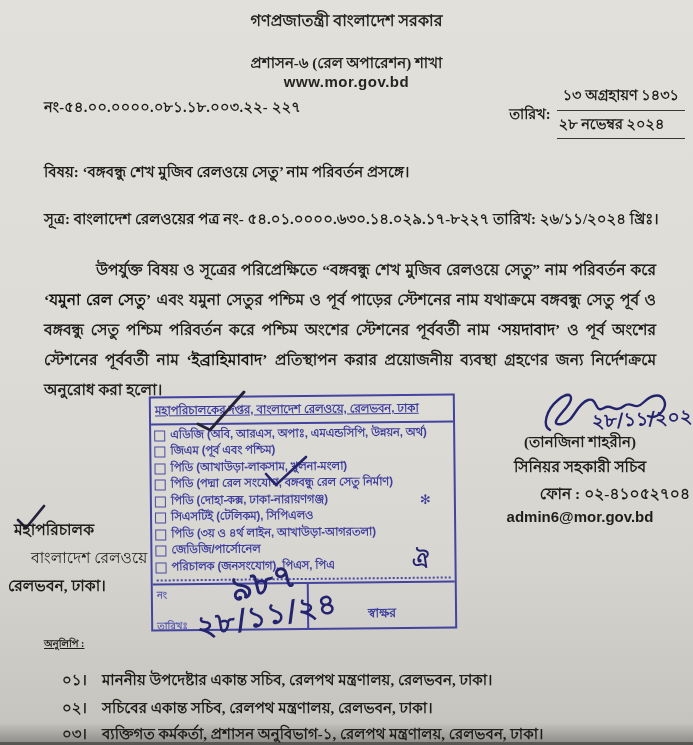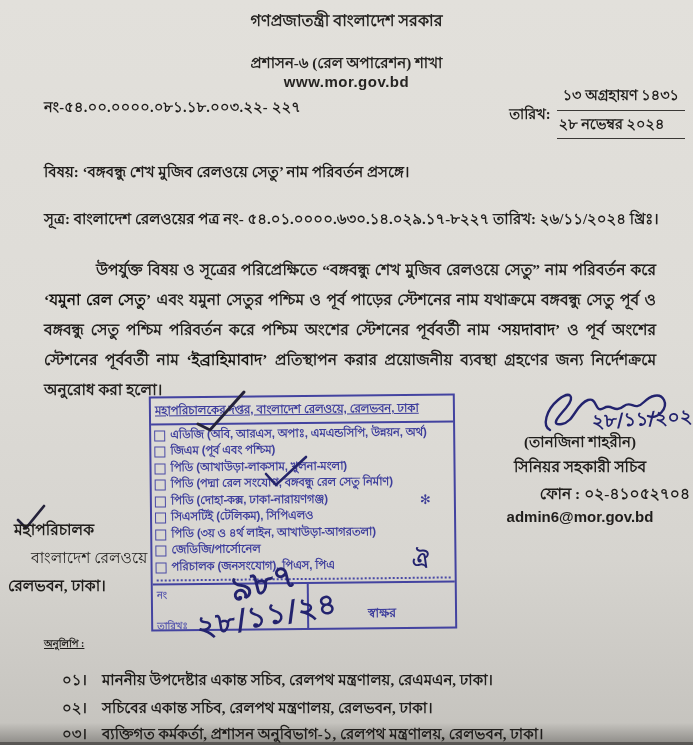--- a/index.html
+++ b/index.html
@@ -181,18 +181,18 @@
   <div class="abs sig-email">admin6@mor.gov.bd</div>
 
   <svg class="abs" style="left:14px;top:502px;" width="34" height="30">
     <path d="M4 18 L12 26 L30 4" stroke="#24223a" stroke-width="2.6" fill="none" stroke-linecap="round"></path>
   </svg>
   <div class="abs addr1">মহাপরিচালক</div>
   <div class="abs addr2">বাংলাদেশ রেলওয়ে</div>
   <div class="abs addr3">রেলভবন, ঢাকা।</div>
 
   <div class="abs copies-label">অনুলিপি :</div>
-  <div class="abs copy-row cr1"><span class="no">০১।</span><span>মাননীয় উপদেষ্টার একান্ত সচিব, রেলপথ মন্ত্রণালয়, রেএমএন, ঢাকা।</span></div>
+  <div class="abs copy-row cr1"><span class="no">০১।</span><span>মাননীয় উপদেষ্টার একান্ত সচিব, রেলপথ মন্ত্রণালয়, রেলভবন, ঢাকা।</span></div>
   <div class="abs copy-row cr2"><span class="no">০২।</span><span>সচিবের একান্ত সচিব, রেলপথ মন্ত্রণালয়, রেলভবন, ঢাকা।</span></div>
   <div class="abs copy-row cr3"><span class="no">০৩।</span><span>ব্যক্তিগত কর্মকর্তা, প্রশাসন অনুবিভাগ-১, রেলপথ মন্ত্রণালয়, রেলভবন, ঢাকা।</span></div>
 
   <div class="abs edge-bottom"></div>
 </div>
 
 </body></html>

